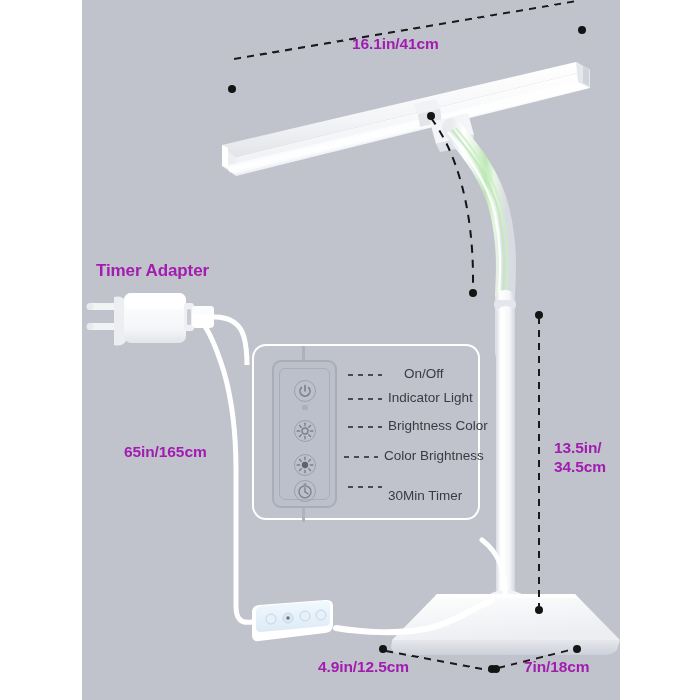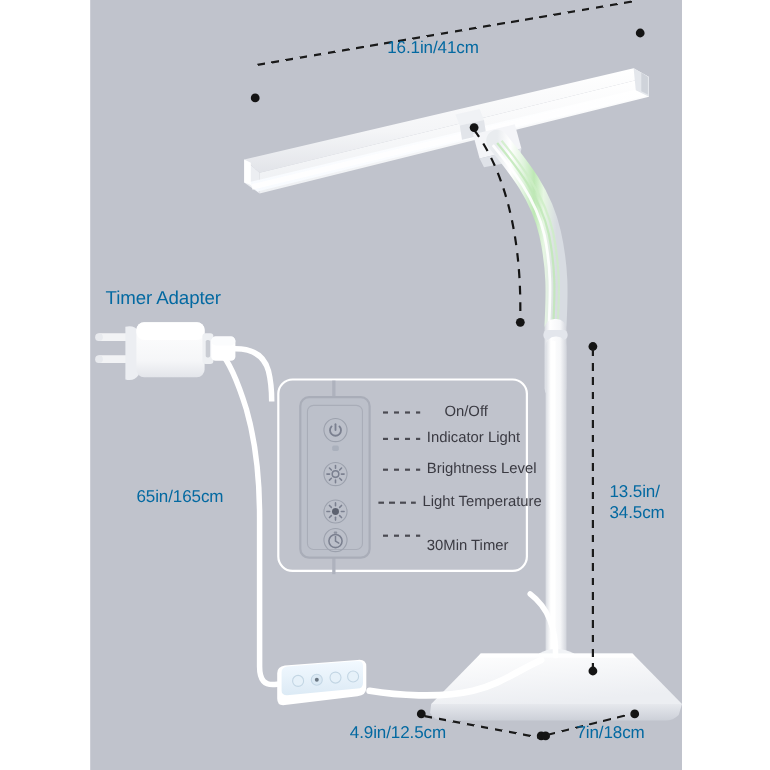--- a/index.html
+++ b/index.html
@@ -17,22 +17,22 @@
   
   #panel {
     position: absolute;
     left: 82px; top: 0px;
     width: 538px; height: 700px;
     background: #c0c3cc;
   }
   
   .dim {
     position: absolute;
-    color: #0369a1;
-    font-weight: normal;
+    color: #a21caf;
+    font-weight: bold;
     font-size: 15.5px;
     letter-spacing: -0.1px;
     line-height: 1.25;
     white-space: pre-line;
   }
   .callout-label {
     position: absolute;
     color: #3a3a42;
     font-size: 13.5px;
     white-space: nowrap;
@@ -345,22 +345,22 @@
       </div>
     </div>
 
     <div class="leader" style="left:94px; top:28px;"></div>
     <div class="callout-label" style="left:150px; top:20px;">On/Off</div>
 
     <div class="leader" style="left:94px; top:52px;"></div>
     <div class="callout-label" style="left:134px; top:44px;">Indicator Light</div>
 
     <div class="leader" style="left:94px; top:80px;"></div>
-    <div class="callout-label" style="left:134px; top:72px;">Brightness Level</div>
+    <div class="callout-label" style="left:134px; top:72px;">Brightness Color</div>
 
     <div class="leader" style="left:90px; top:110px;"></div>
-    <div class="callout-label" style="left:130px; top:102px;">Light Temperature</div>
+    <div class="callout-label" style="left:130px; top:102px;">Color Brightness</div>
 
     <div class="leader" style="left:94px; top:140px;"></div>
     <div class="callout-label" style="left:134px; top:132px;margin-top:10px;">30Min Timer</div>
   </div>
 
 </div>
 
 </body></html>

